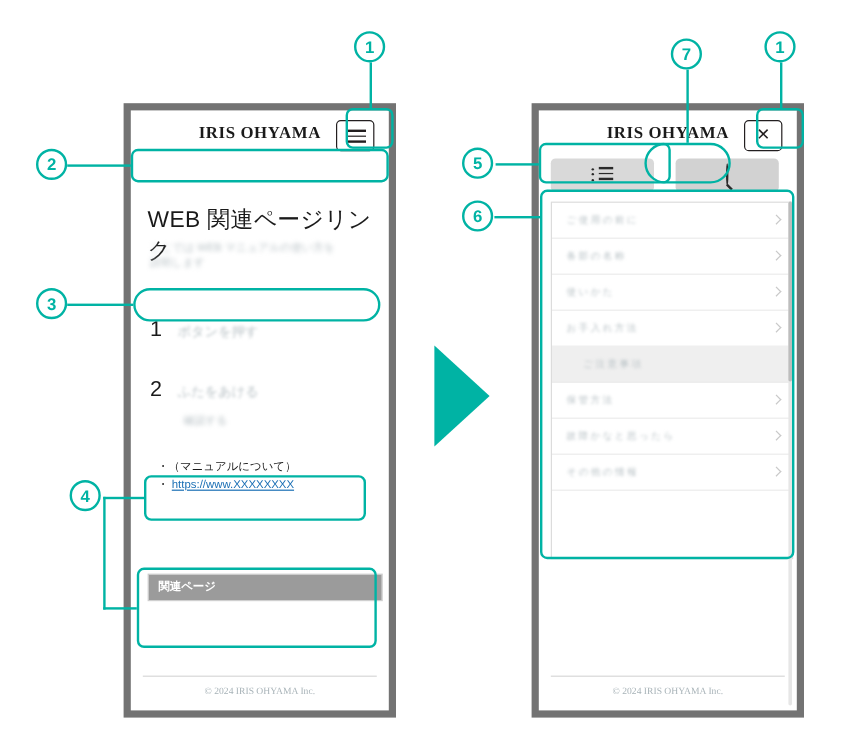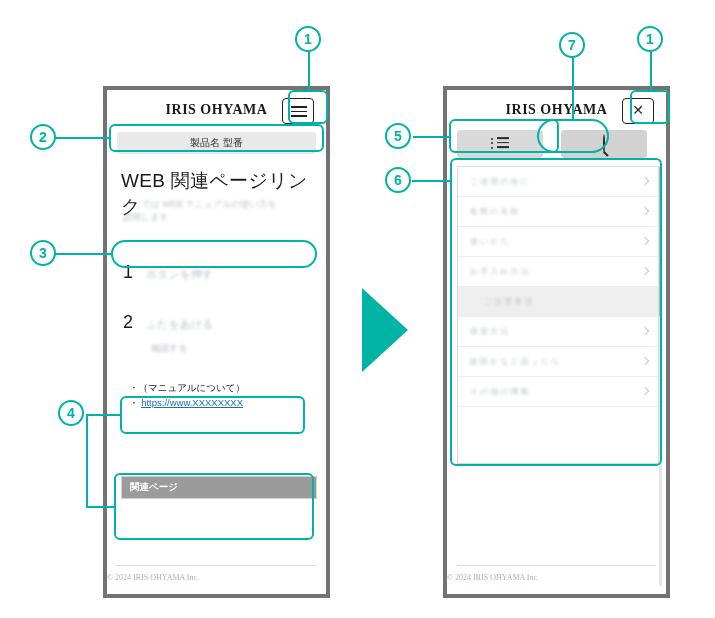--- a/index.html
+++ b/index.html
@@ -18,21 +18,21 @@
     position: absolute;
     left: 0; top: 0;
     width: 715px;
     height: 618px;
   }
 
   
   .phone {
     position: absolute;
     background: #ffffff;
-    border: 4px solid #737373;
+    border: 6px solid #737373;
     box-sizing: border-box;
   }
   #phone-left  { left: 103px; top: 86px;  width: 227px; height: 512px; }
   #phone-right { left: 443px; top: 86px;  width: 227px; height: 512px; }
 
   .brand {
     position: absolute;
     left: 0; right: 0;
     top: 12px;
     text-align: center;
@@ -193,21 +193,21 @@
     position: absolute;
     left: 8px;
     top: 6px;
     color: #1a1a1a;
   }
 
   .footer {
     position: absolute;
     left: 0; right: 0;
     bottom: 12px;
-    text-align: left;
+    text-align: center;
     font-size: 8px;
     color: #a8b3b8;
     filter: blur(0.5px);
     font-family: "Liberation Serif", serif;
   }
   .footer-divider {
     position: absolute;
     left: 10px; right: 10px;
     bottom: 28px;
     height: 1px;
@@ -387,21 +387,20 @@
 
   <div class="phone" id="phone-left">
     <div class="brand">IRIS OHYAMA</div>
 
     <div class="hamburger-btn">
       <i></i>
       <i></i>
       <i></i>
     </div>
 
-    <div class="model-bar">製品名 型番</div>
 
     <div class="page-title">WEB 関連ページリンク</div>
 
     <div class="blurred blur-lines">
       <div>ここでは WEB マニュアルの使い方を</div>
       <div>説明します</div>
     </div>
 
 
     <div class="step" id="step-1">

